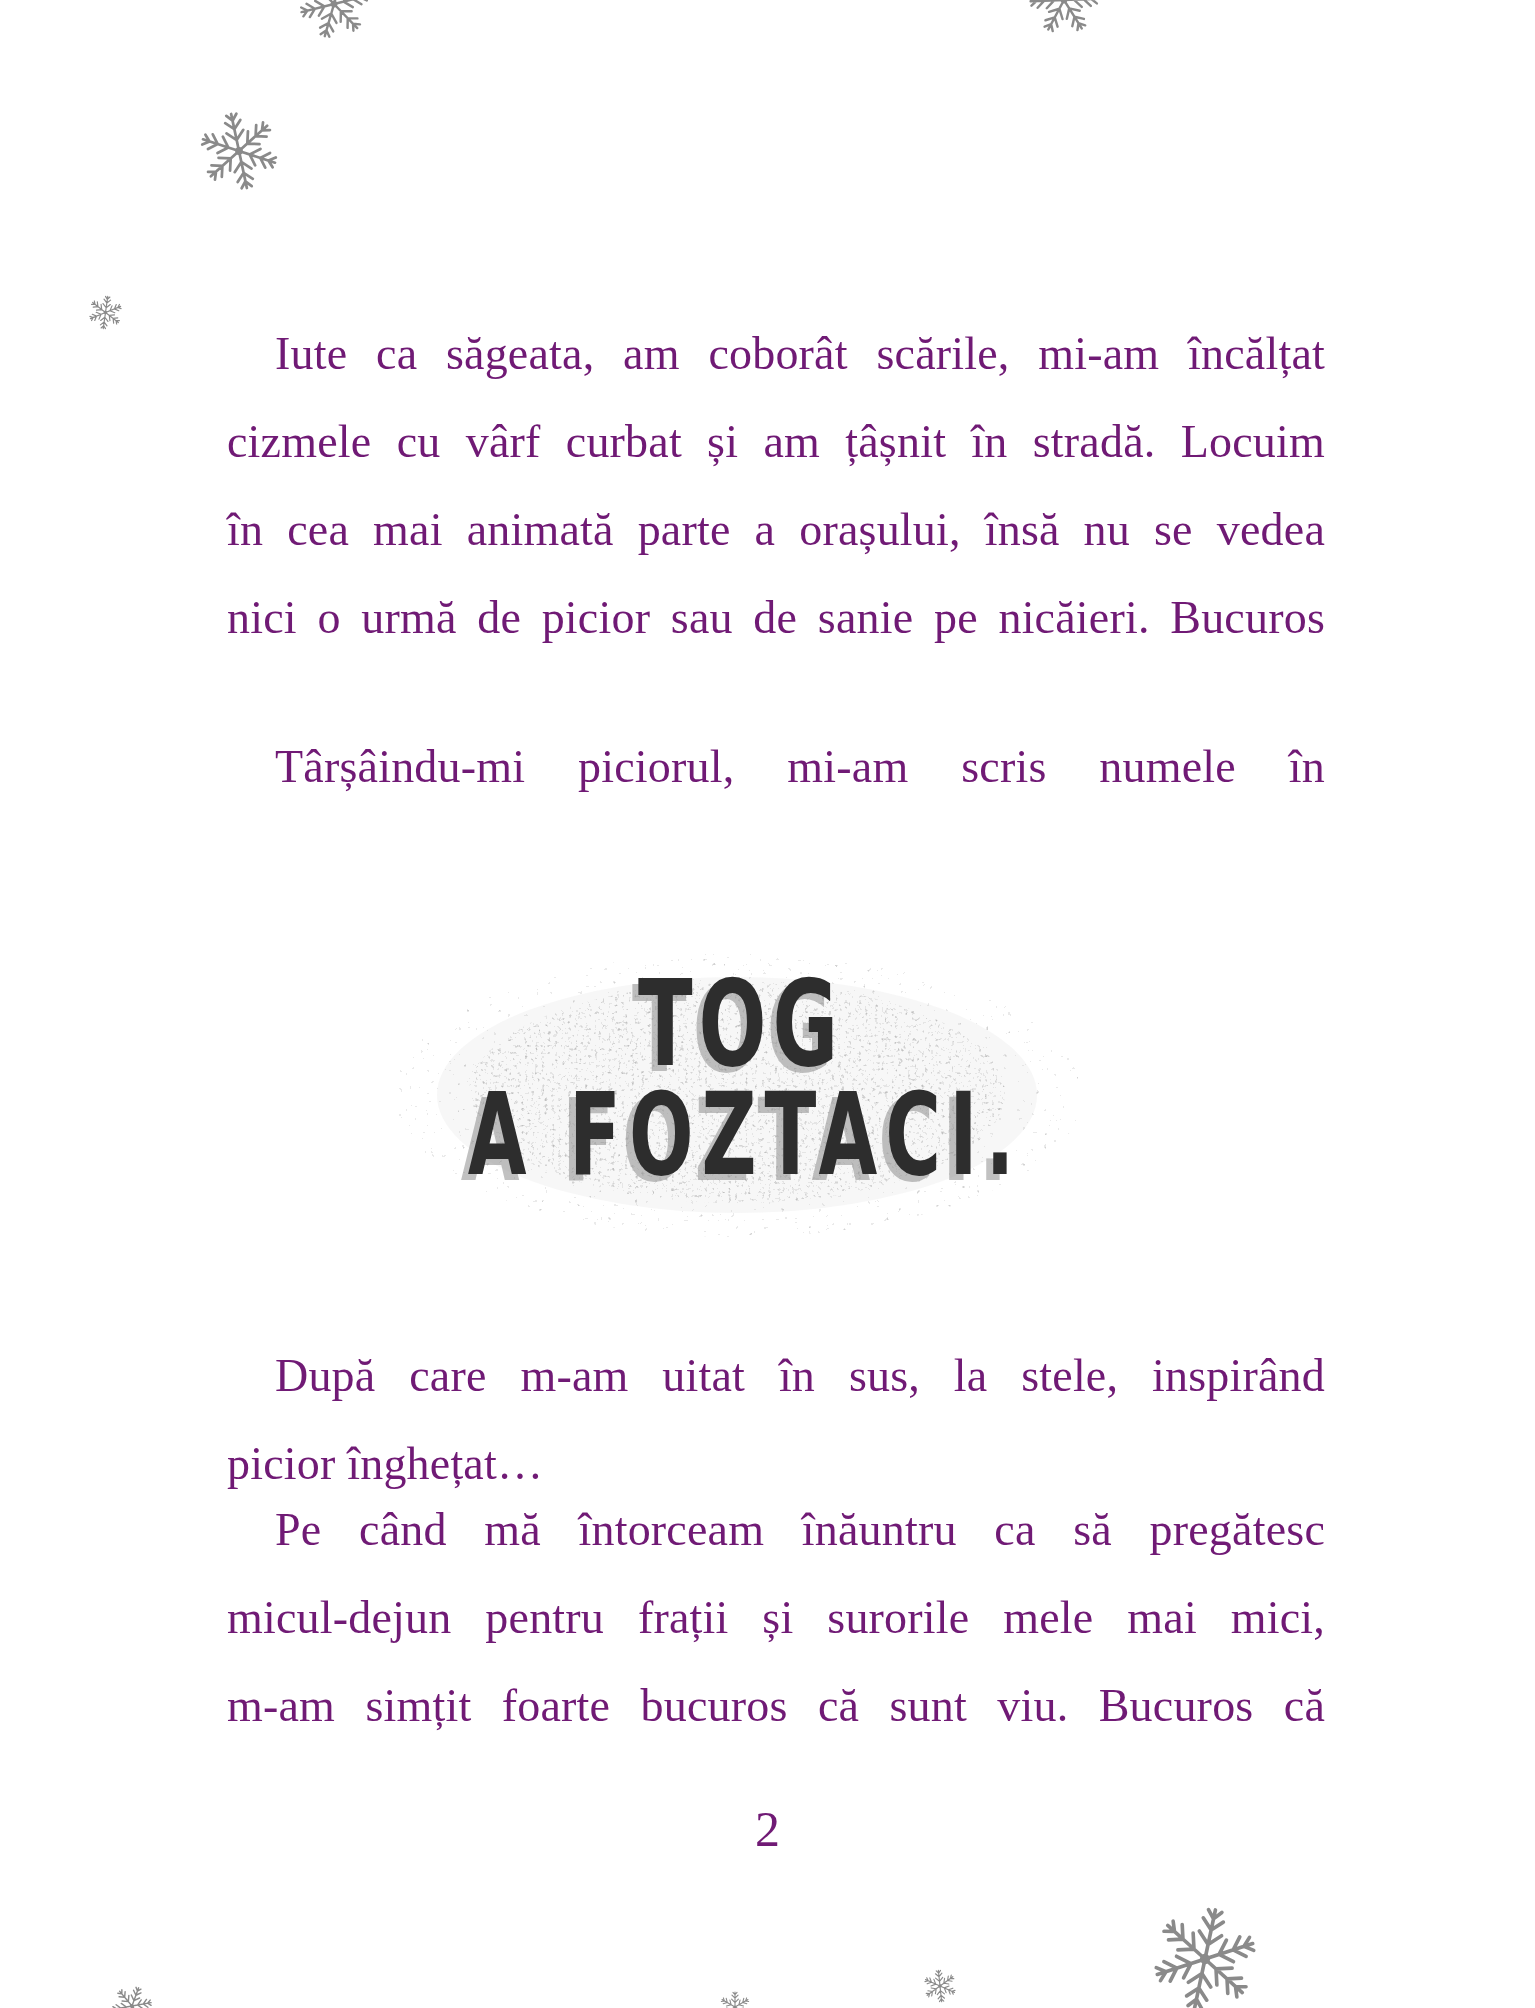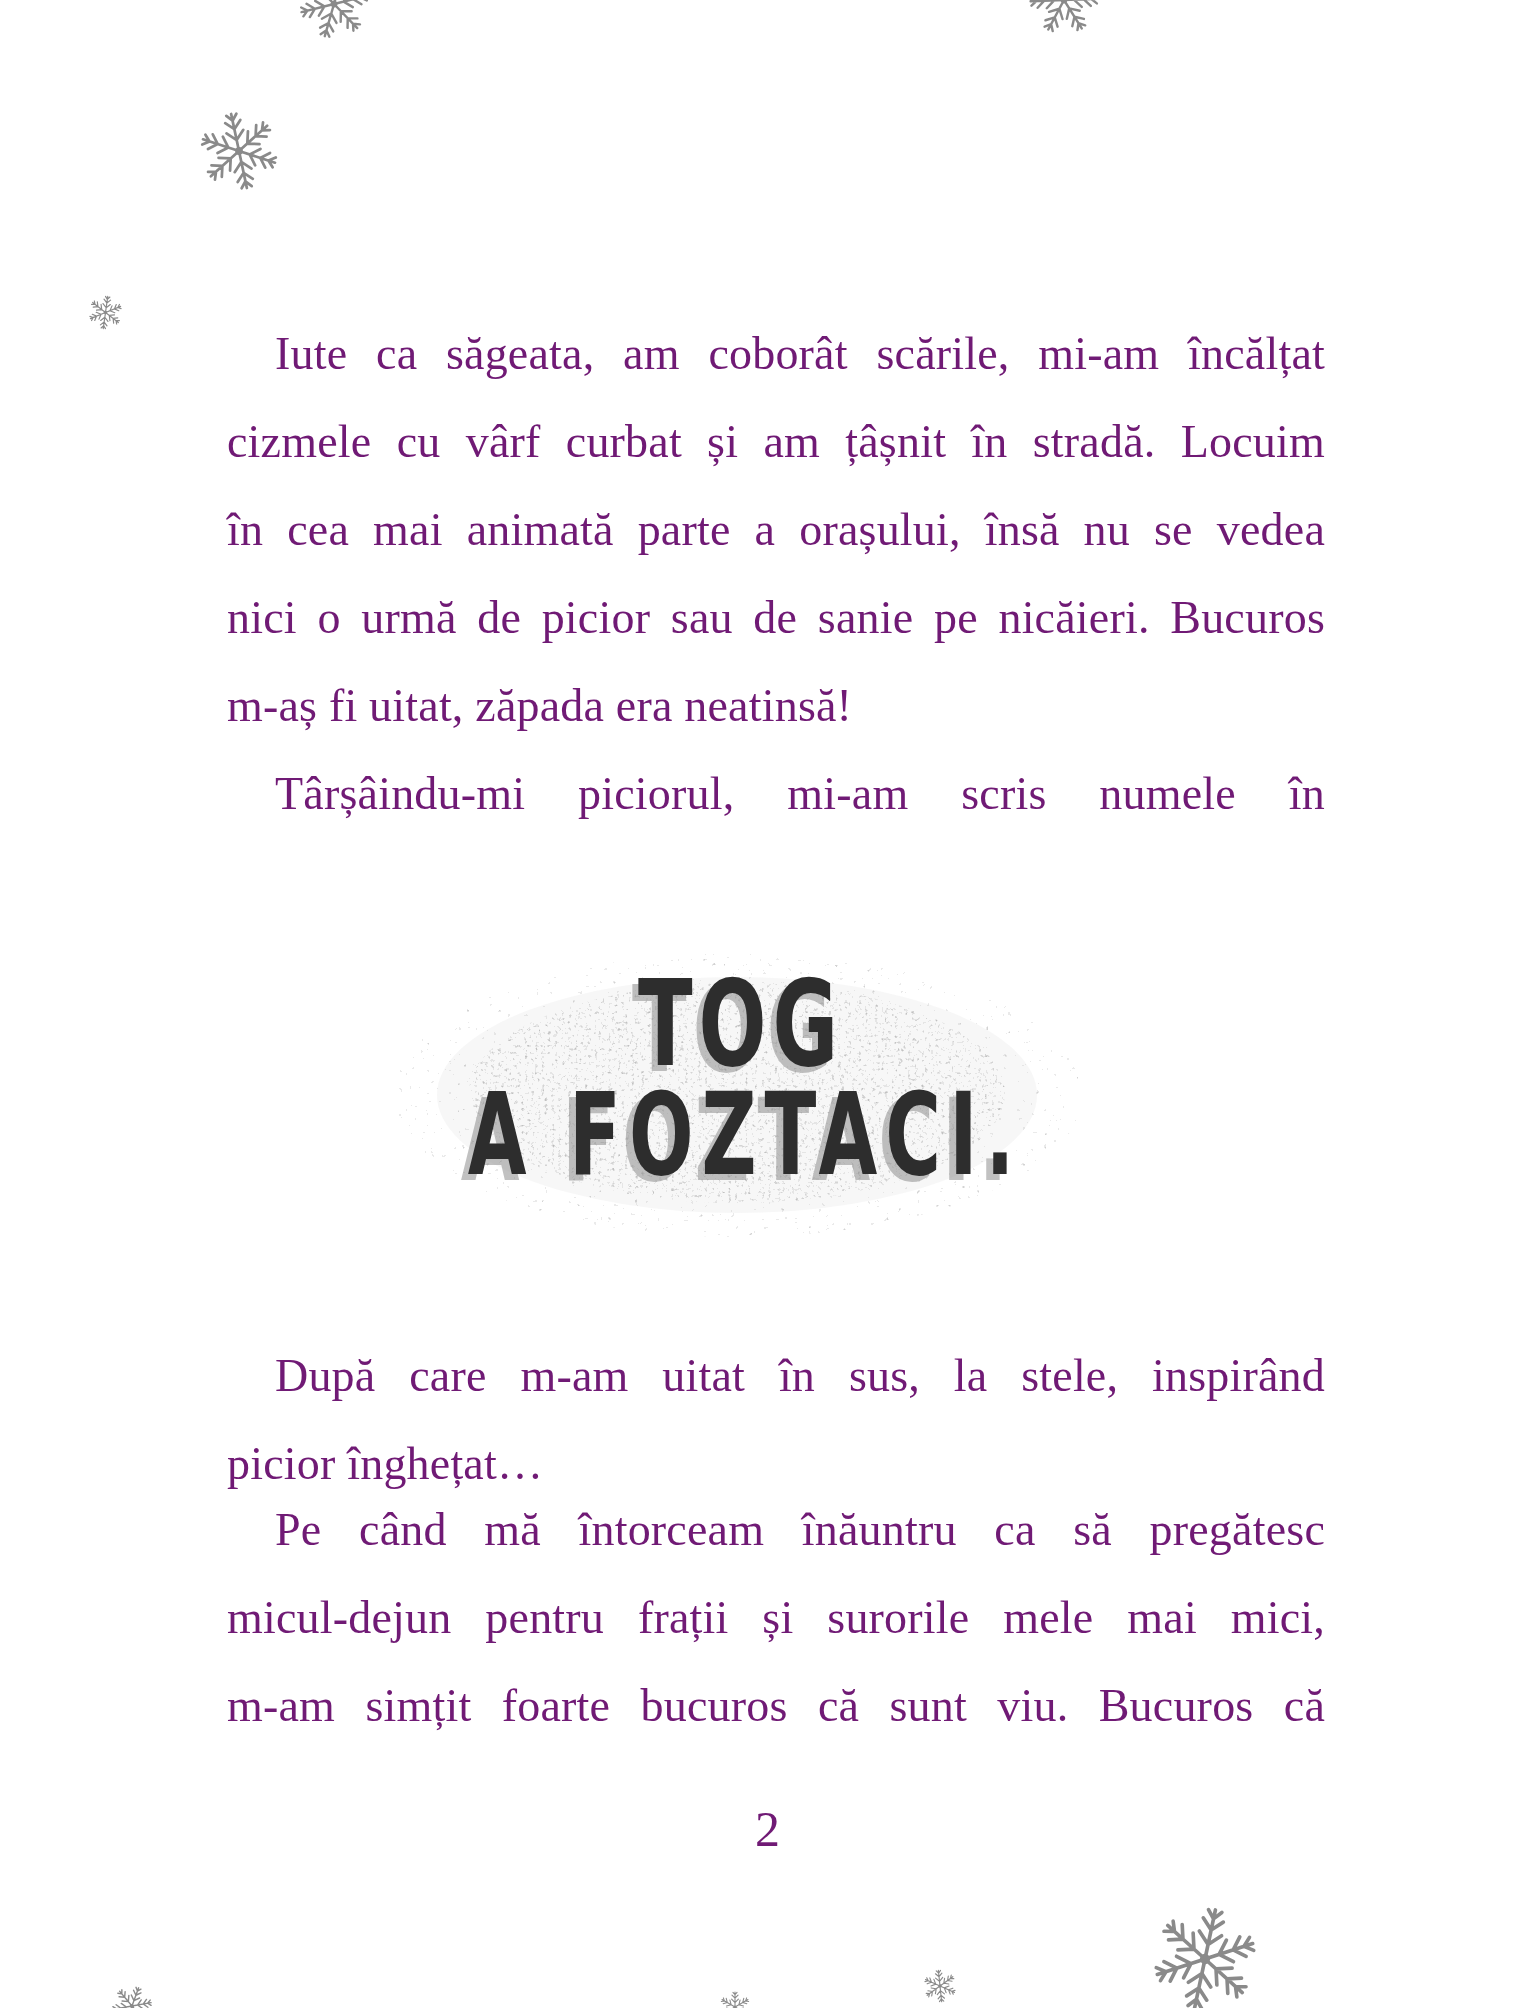--- a/index.html
+++ b/index.html
@@ -15,21 +15,21 @@
   
   .para {
     position:absolute;
     left:227px;
     width:1098px;
     font-size:46px;
     line-height:88px;
     letter-spacing:0.2px;
   }
   .para-1 { top:310px; }
-  .para-2 { top:750px; }
+  .para-2 { top:723px; }
   .para-3 { top:1332px; }
   .para-4 { top:1486px; }
   .line {
     white-space:nowrap;
     text-align:justify;
     text-align-last:justify;
   }
   .line.end { text-align-last:left; }
   .line.indent { text-indent:48px; }
 
@@ -119,21 +119,20 @@
     <svg viewBox="-50 -50 100 100">
         <use href="#flake-shape"></use>
       </svg>
   </div>
 
   <div class="para para-1">
     <div class="line indent">Iute ca săgeata, am coborât scările, mi-am încălțat</div>
     <div class="line">cizmele cu vârf curbat și am țâșnit în stradă. Locuim</div>
     <div class="line">în cea mai animată parte a orașului, însă nu se vedea</div>
     <div class="line">nici o urmă de picior sau de sanie pe nicăieri. Bucuros</div>
-    <div class="line end">m-aș fi uitat, zăpada era neatinsă!</div>
   </div>
 
   <div class="para para-2">
     <div class="line indent">Târșâindu-mi piciorul, mi-am scris numele în</div>
   </div>
 
   <div class="snow-writing">
     <svg viewBox="0 0 710 300">
       <defs>
         <filter id="speckle-light" x="-10%" y="-10%" width="120%" height="120%">

